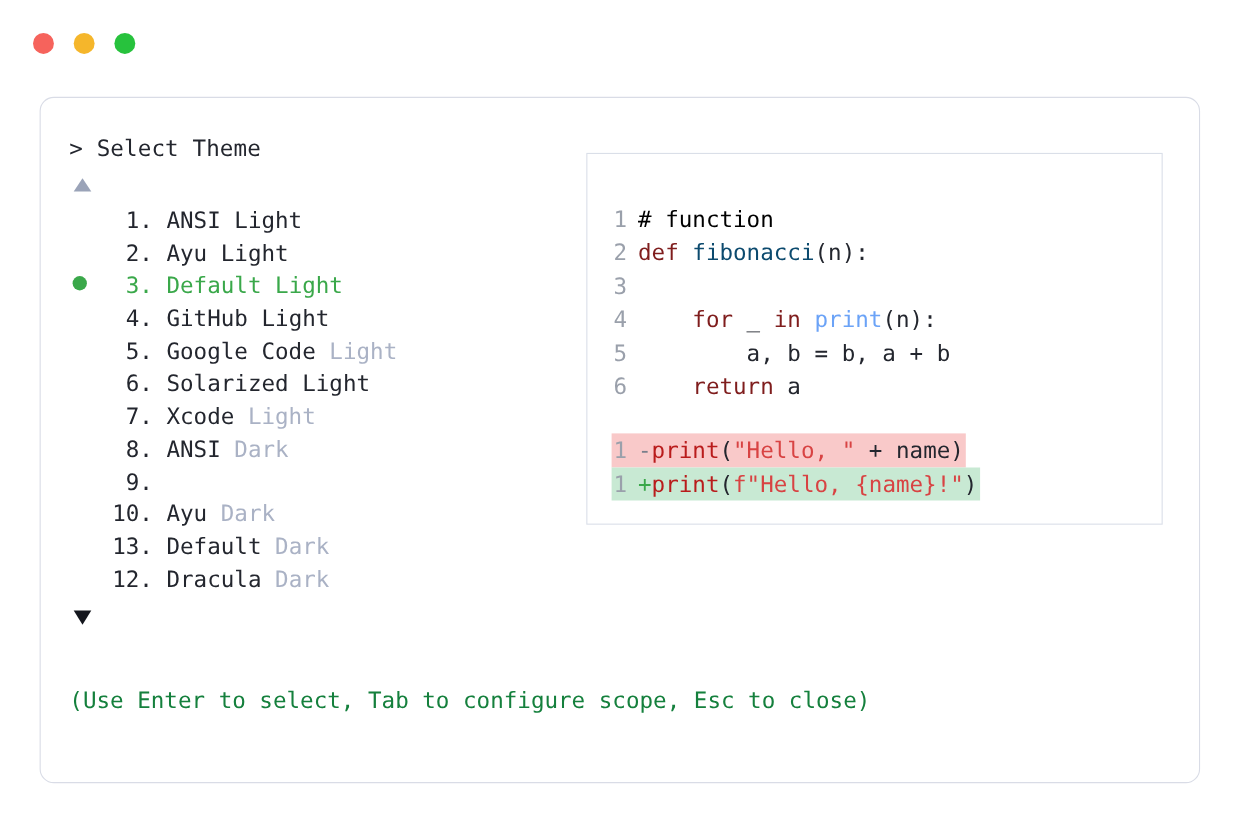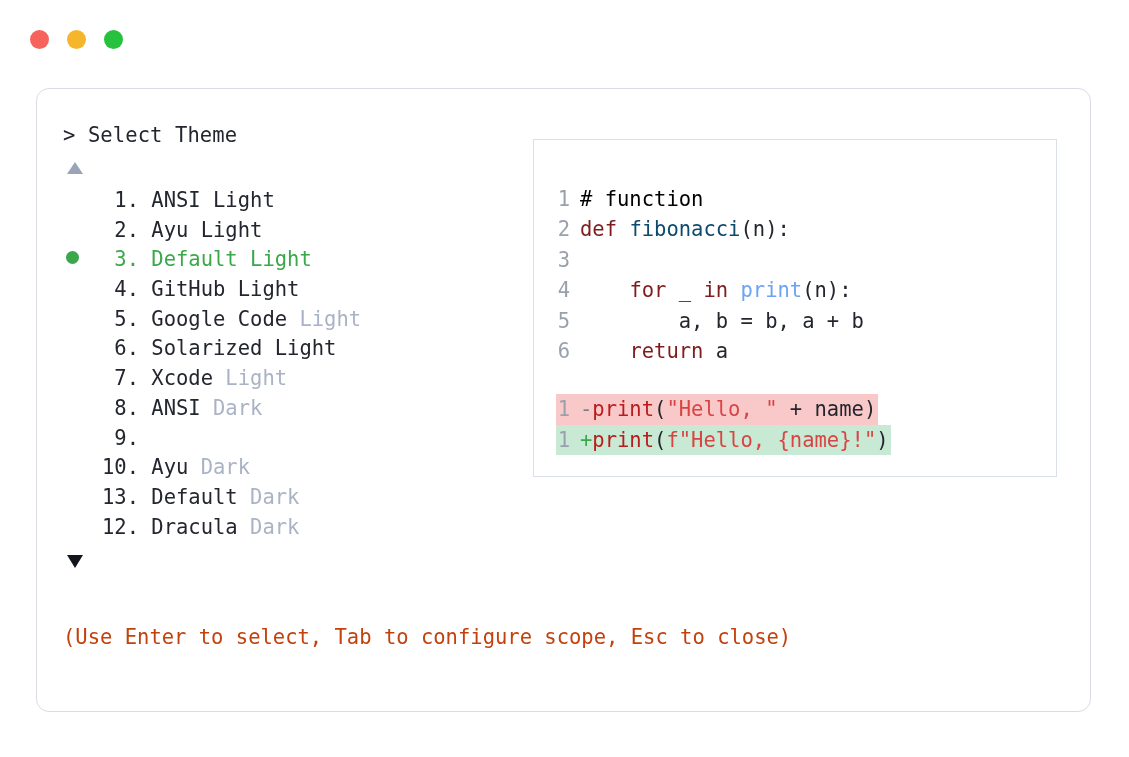--- a/index.html
+++ b/index.html
@@ -129,21 +129,21 @@
     color: #3aa84a;
   }
 
   
   .hint {
     position: absolute;
     left: 26px;
     top: 534px;
     font-size: 20.5px;
     line-height: 28px;
-    color: #c2410c;
+    color: #15803d;
     white-space: pre;
   }
 
   
   .preview-box {
     margin-top: 18px;
     width: 524px;
     height: 338px;
     border: 1.5px solid #dadfe8;
     background: #ffffff;

